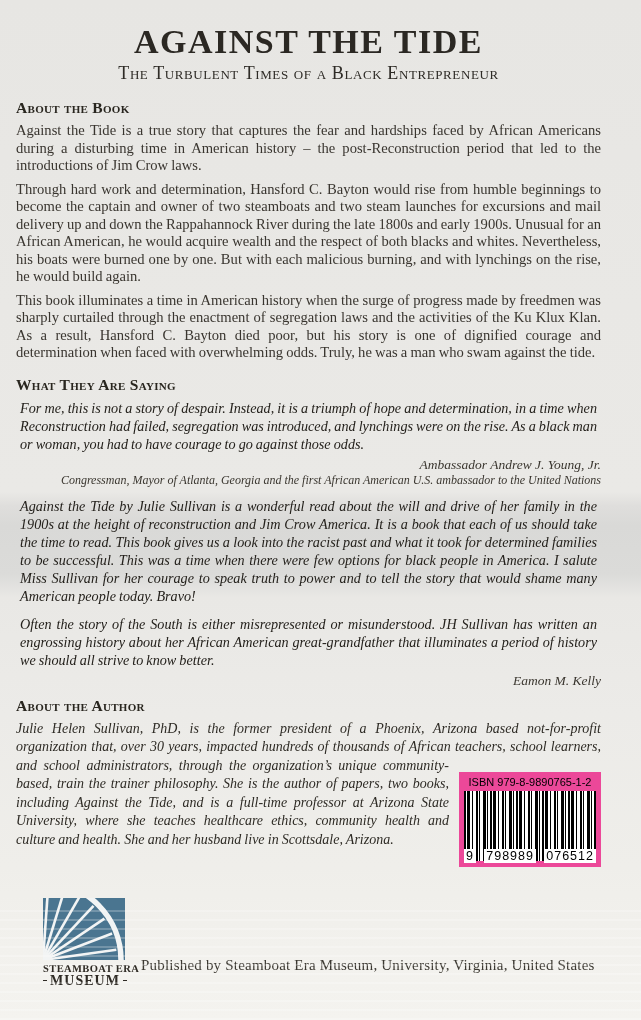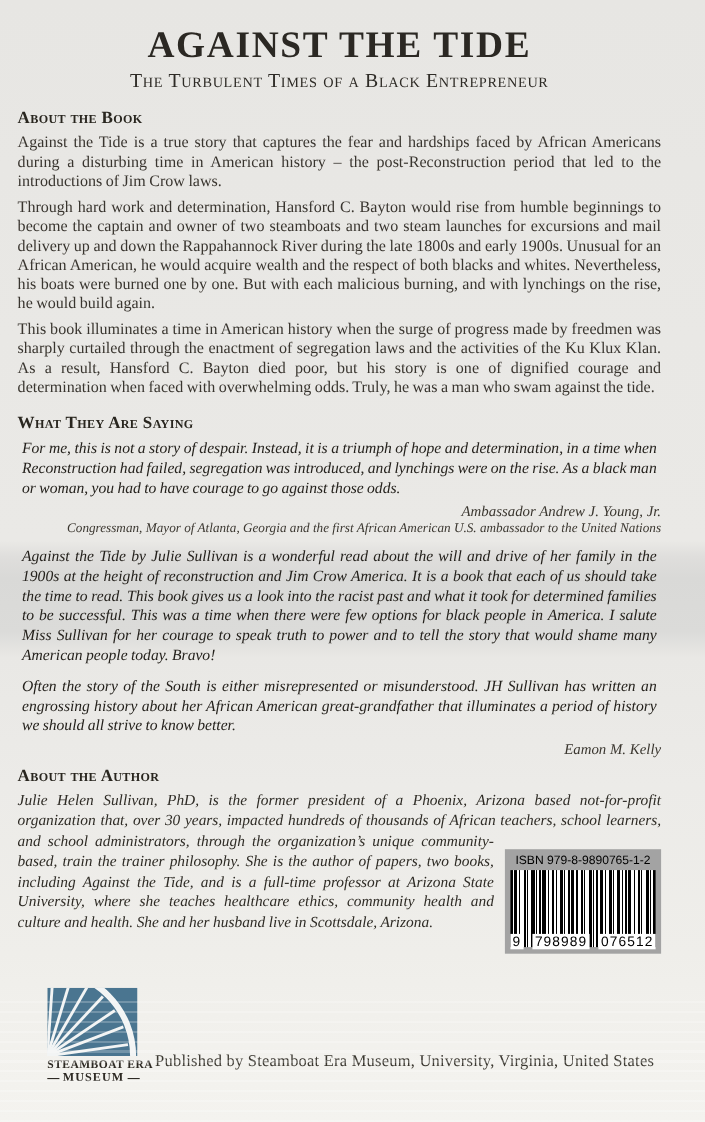--- a/index.html
+++ b/index.html
@@ -54,21 +54,21 @@
     text-align:justify;word-spacing:-.5px;color:#24211c;
   }
   .attr{margin-top:2px;text-align:right;color:#3a362f;}
   .attr-name{font-style:italic;font-size:13.5px;line-height:16px;}
   .attr-role{font-style:italic;font-size:12px;line-height:14px;}
 
   .bio-wrap{margin-top:5px;}
   .float-spacer{float:right;width:0;height:52px;}
   .isbn-box{
     float:right;clear:right;width:132px;margin:0 0 4px 10px;
-    background:#a3a3a3;padding:3px 5px 4px;
+    background:#ec4899;padding:3px 5px 4px;
   }
   .isbn-label{
     font-family:"Liberation Sans","DejaVu Sans",sans-serif;
     font-size:11px;line-height:14px;text-align:center;color:#000;white-space:nowrap;
   }
   .bars{
     height:70px;margin-top:2px;
     background:repeating-linear-gradient(90deg,
       #000 0 2px,#fff 2px 3px,#000 3px 6px,#fff 6px 8px,#000 8px 9px,
       #fff 9px 12px,#000 12px 14px,#fff 14px 15px,#000 15px 16px,#fff 16px 19px,
@@ -91,21 +91,21 @@
     display:flex;align-items:flex-end;gap:14px;
   }
   .logo{width:84px;flex:0 0 auto;text-align:center;}
   .logo svg{display:block;}
   .logo-name{
     margin-top:3px;font-size:10.5px;line-height:12px;font-weight:bold;
     letter-spacing:.4px;color:#2e2a24;white-space:nowrap;
   }
   .logo-sub{
     display:flex;align-items:center;justify-content:center;gap:3px;
-    font-size:11px;line-height:11px;font-weight:bold;letter-spacing:1px;color:#2e2a24;
+    font-size:14px;line-height:11px;font-weight:bold;letter-spacing:1px;color:#2e2a24;
   }
   .logo-sub .rule{display:inline-block;width:15px;height:1px;background:#2e2a24;}
   .published{
     font-size:15px;line-height:18px;color:#3b3831;letter-spacing:.2px;
     padding-bottom:12px;white-space:nowrap;
   }
 </style>
 </head>
 <body>
 

